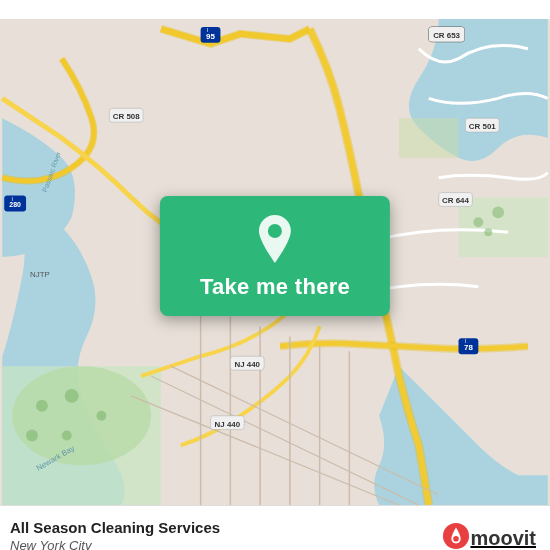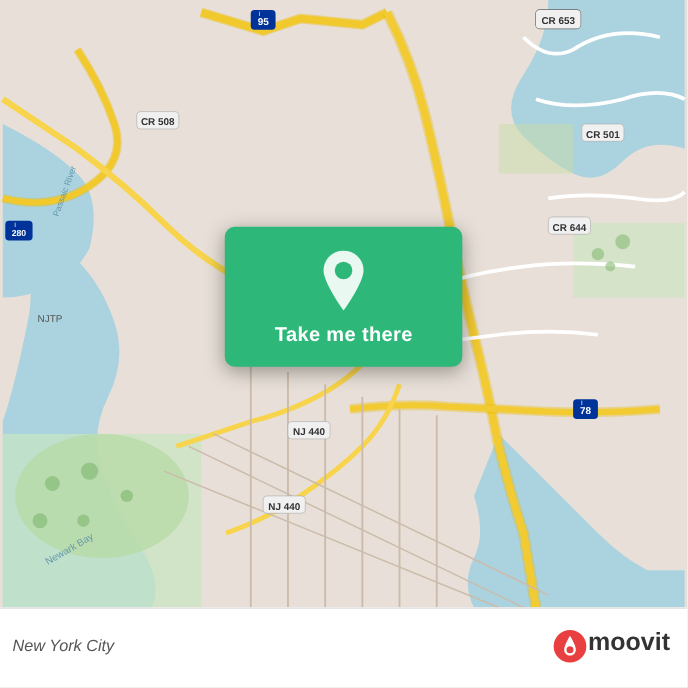--- a/index.html
+++ b/index.html
@@ -10,20 +10,21 @@
       font-family: Arial, sans-serif;
       position: relative;
     }
 
     #map-container {
       width: 550px;
       height: 486px;
       position: relative;
       overflow: hidden;
       background-color: #e8e0d8;
+      margin-top: 19px;
     }
 
     
     #map-svg {
       width: 100%;
       height: 100%;
       position: absolute;
       top: 0; left: 0;
     }
 
@@ -54,21 +55,21 @@
     #location-icon-container {
       width: 50px;
       height: 50px;
       display: flex;
       align-items: center;
       justify-content: center;
     }
 
     #take-me-there-label {
       color: #ffffff;
-      font-size: 16px;
+      font-size: 22px;
       font-weight: 600;
       white-space: nowrap;
       letter-spacing: 0.3px;
     }
 
     
     #bottom-bar {
       width: 550px;
       height: 60px;
       background-color: #ffffff;
@@ -93,22 +94,23 @@
     }
 
     #business-location {
       font-size: 13px;
       color: #555555;
       font-style: italic;
     }
 
     #moovit-logo {
       display: flex;
-      align-items: flex-start;
+      align-items: flex-end;
       gap: 0;
+      text-decoration: underline;
     }
 
     #moovit-icon {
       width: 28px;
       height: 28px;
     }
 
     #moovit-text {
       font-size: 20px;
       font-weight: 700;
@@ -241,20 +243,21 @@
         </svg>
       </div>
       <span id="take-me-there-label">Take me there</span>
     </div>
   </div>
 
 </div>
 
 <div id="bottom-bar">
   <div id="business-info">
+    <span id="business-name">All Season Cleaning Services</span>
     <span id="business-location">New York City</span>
   </div>
 
   <div id="moovit-logo">
 
     <svg id="moovit-icon" width="30" height="30" viewBox="0 0 30 30" xmlns="http://www.w3.org/2000/svg">
       <circle cx="15" cy="15" r="14" fill="#e84040"></circle>
       <path d="M15 6 C15 6 10 14 10 18 C10 20.8 12.2 23 15 23 C17.8 23 20 20.8 20 18 C20 14 15 6 15 6Z" fill="white"></path>
       <circle cx="15" cy="18" r="3" fill="#e84040"></circle>
     </svg>

